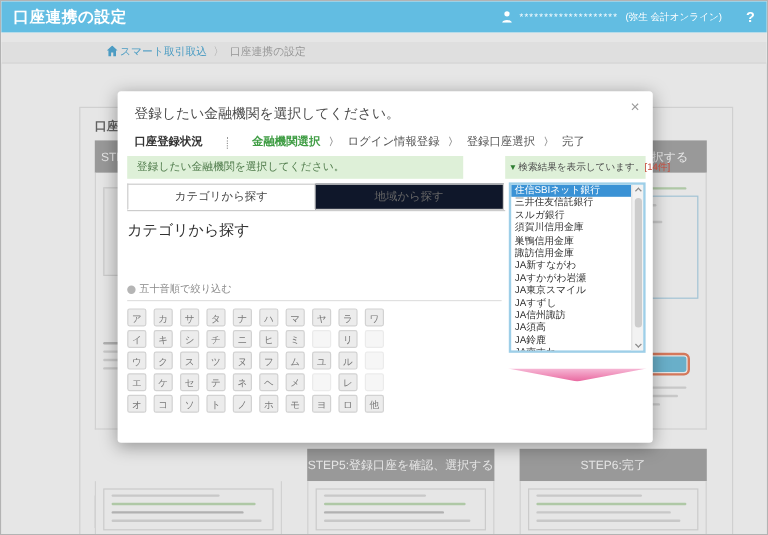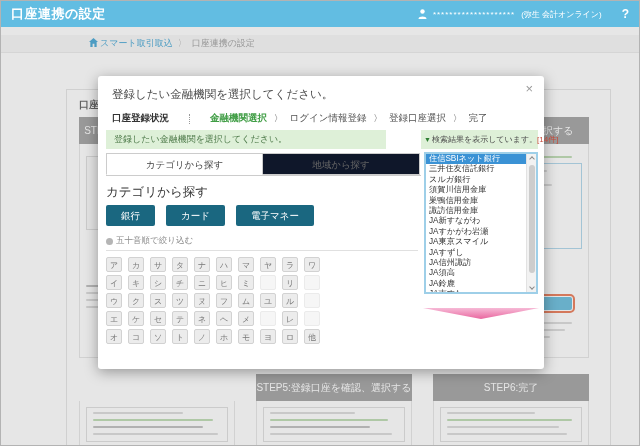--- a/index.html
+++ b/index.html
@@ -215,25 +215,20 @@
     <div class="result-banner">
       <span class="tri">▼</span><span>検索結果を表示しています。</span><span class="count">[14件]</span>
     </div>
 
     <div class="tabs" id="tabs">
         <div class="tab active">カテゴリから探す</div>
         <div class="tab">地域から探す</div>
       </div>
 
     <div class="cat-heading">カテゴリから探す</div>
-    <div class="cat-buttons" id="cat-buttons">
-        <button class="cat-btn">銀行</button>
-        <button class="cat-btn">カード</button>
-        <button class="cat-btn">電子マネー</button>
-      </div>
 
     <div class="kana-note">
       <span class="dot"></span>
       <span>五十音順で絞り込む</span>
     </div>
     <div class="kana-hr"></div>
     <div class="kana-grid" id="kana-grid">
         <div class="kana-row">
           <div class="kana-cell">ア</div>
           <div class="kana-cell">カ</div>

